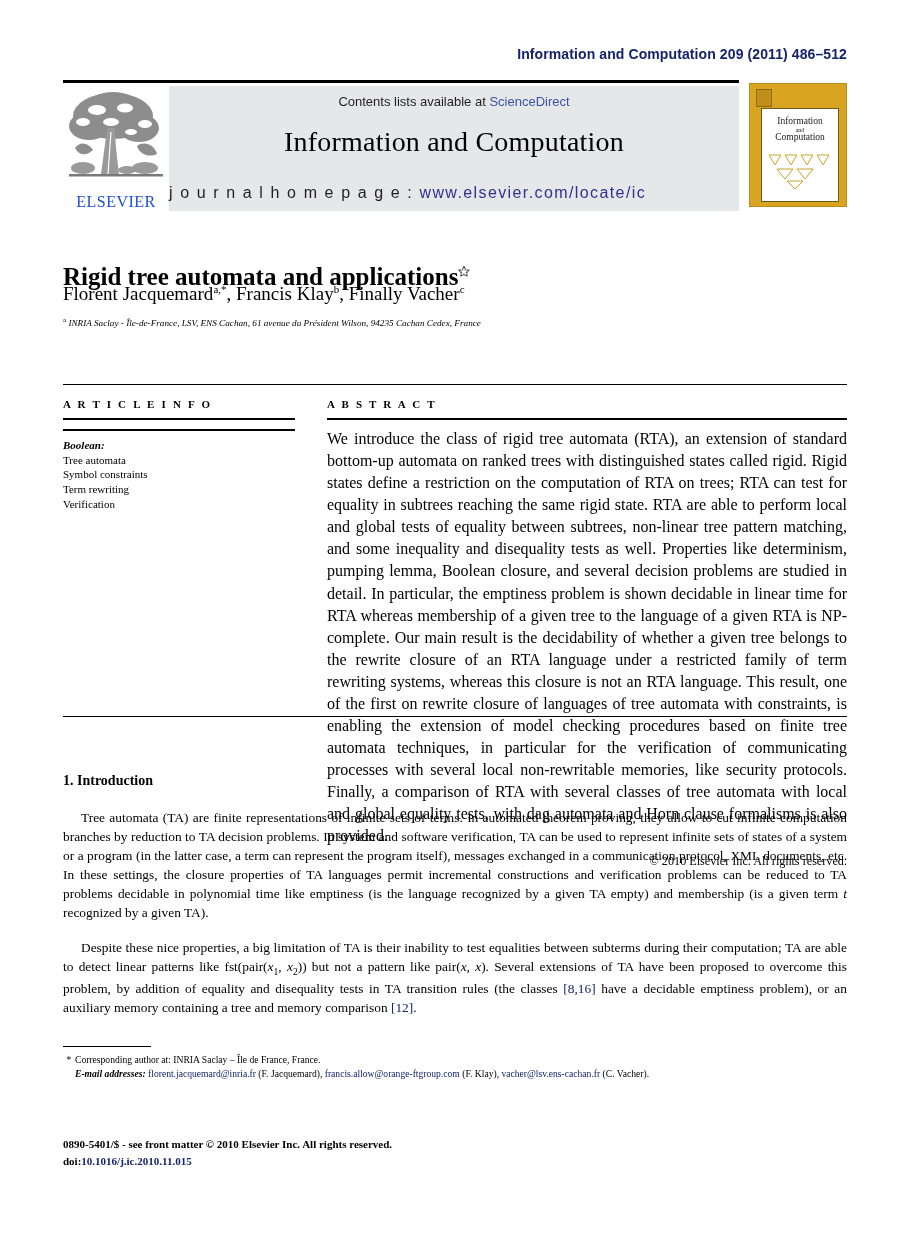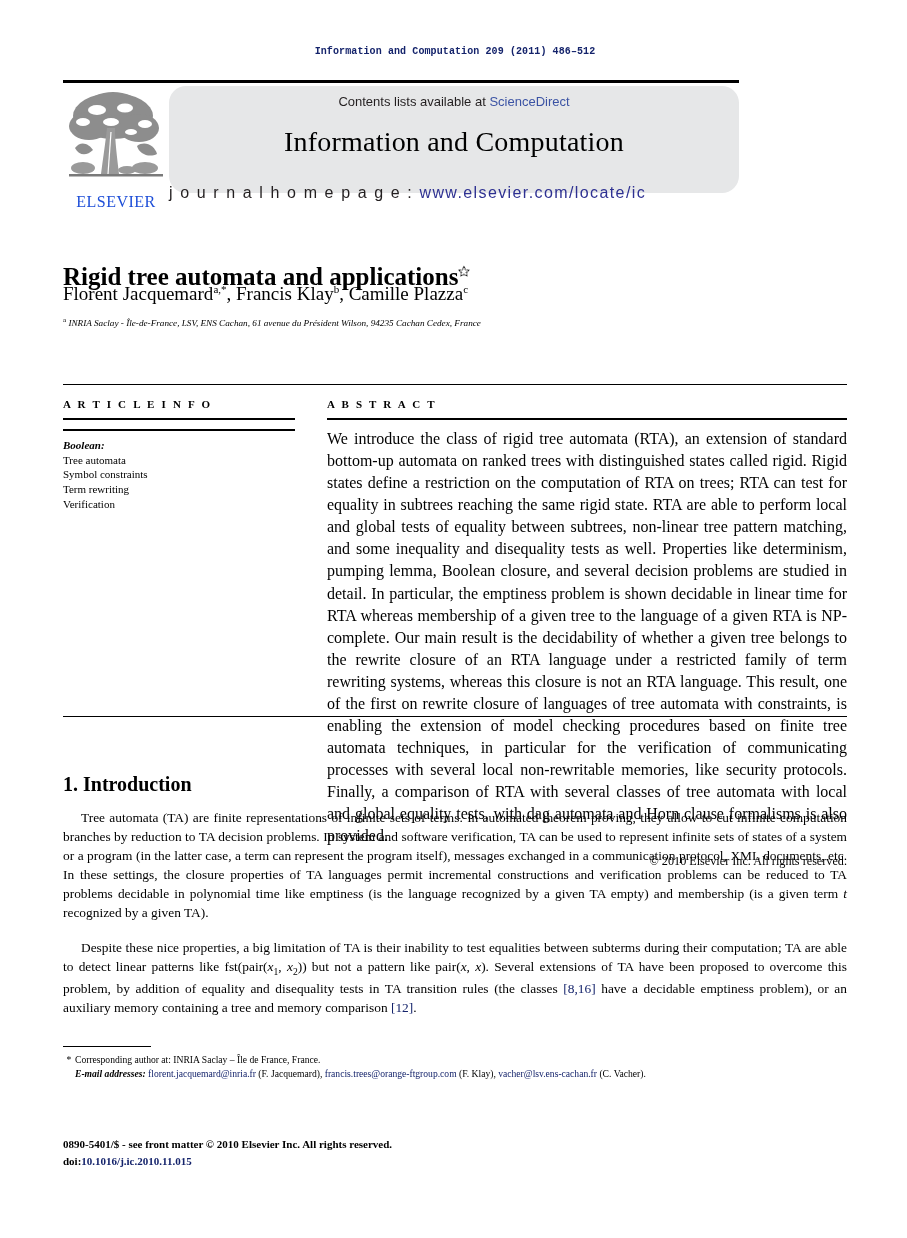--- a/index.html
+++ b/index.html
@@ -20,24 +20,24 @@
     left: 0; top: 0;
     width: 907px;
     height: 1238px;
   }
 
   
   .running-head {
     position: absolute;
     left: 63px; top: 46px;
     width: 784px;
-    text-align: center;
-    font-family: Liberation Mono, monospace;
+    text-align: right;
+    font-family: Liberation Sans, sans-serif;
     font-weight: bold;
-    font-size: 10px;
+    font-size: 14px;
     color: #14236b;
     letter-spacing: 0.1px;
   }
 
   
   .masthead {
     position: absolute;
     left: 63px; top: 80px;
     width: 676px;
     height: 128px;
@@ -66,23 +66,22 @@
     font-family: "Liberation Serif", serif;
     font-size: 16px;
     letter-spacing: 0.5px;
     color: #1d4ed8;
     line-height: 1;
   }
   .grey-panel {
     position: absolute;
     left: 106px; top: 0;
     width: 570px;
-    height: 107px;
+    height: 125px;
     background: #e6e7e8;
-    border-radius: 17px;
   }
   .contents-line {
     position: absolute;
     left: 0; top: 8px;
     width: 570px;
     text-align: center;
     font-family: "Liberation Sans", sans-serif;
     font-size: 13px;
     color: #231f20;
   }
@@ -266,21 +265,21 @@
     font-size: 12.2px;
     color: #000;
   }
 
   
   .section-head {
     position: absolute;
     left: 63px; top: 773px;
     font-family: "Liberation Serif", serif;
     font-weight: bold;
-    font-size: 20px;
+    font-size: 14px;
     color: #000;
   }
   .body-text {
     position: absolute;
     left: 63px; top: 808px;
     width: 784px;
     font-family: "Liberation Serif", serif;
     font-size: 13.4px;
     line-height: 1.42;
     text-align: justify;
@@ -369,24 +368,45 @@
 
       <div class="grey-panel">
         <div class="contents-line"><span>Contents lists available at </span><span class="sd">ScienceDirect</span></div>
         <div class="journal-name">Information and Computation</div>
         <div class="homepage-line"><span>j o u r n a l   h o m e p a g e :</span> <span class="url">www.elsevier.com/locate/ic</span></div>
       </div>
 
     </div>
   </div>
 
+  <div class="cover-thumb">
+    <div class="cover-mini-logo"></div>
+    <div class="cover-white">
+      <div class="cover-title">
+        <span>Information</span>
+        <span class="and">and</span>
+        <span>Computation</span>
+      </div>
+      <svg width="74" height="40" viewBox="0 0 74 40" style="position:absolute;left:1px;top:42px">
+        <g stroke="#c9a227" fill="none" stroke-width="1">
+          <path d="M6 4 L12 14 L18 4 M6 4 L18 4"></path>
+          <path d="M22 4 L28 14 L34 4 M22 4 L34 4"></path>
+          <path d="M38 4 L44 14 L50 4 M38 4 L50 4"></path>
+          <path d="M54 4 L60 14 L66 4 M54 4 L66 4"></path>
+          <path d="M14 18 L22 28 L30 18 M14 18 L30 18"></path>
+          <path d="M34 18 L42 28 L50 18 M34 18 L50 18"></path>
+          <path d="M24 30 L32 38 L40 30 M24 30 L40 30"></path>
+        </g>
+      </svg>
+    </div>
+  </div>
 
   <h1 class="article-title"><span>Rigid tree automata and applications</span><sup>✩</sup></h1>
 
-  <div class="authors"><span>Florent Jacquemard</span><sup>a,*</sup>, <span>Francis Klay</span><sup>b</sup>, <span>Camille Plazza</span><sup>c</sup></div>
+  <div class="authors"><span>Florent Jacquemard</span><sup>a,*</sup>, <span>Francis Klay</span><sup>b</sup>, <span>Finally Vacher</span><sup>c</sup></div>
 
   <div class="affiliations">
     <div><sup>a</sup> <span>INRIA Saclay - Île-de-France, LSV, ENS Cachan, 61 avenue du Président Wilson, 94235 Cachan Cedex, France</span></div>
   </div>
 
   <div class="rule-main"></div>
   <div class="rule-bottom"></div>
 
   <div class="info-col">
     <div class="col-heading">A R T I C L E   I N F O</div>
@@ -413,21 +433,21 @@
   <div class="section-head"><span>1.</span> <span>Introduction</span></div>
 
   <div class="body-text">
     <p><span>Tree automata (TA) are finite representations of infinite sets of terms. In automated theorem proving, they allow to cut infinite computation branches by reduction to TA decision problems. In system and software verification, TA can be used to represent infinite sets of states of a system or a program (in the latter case, a term can represent the program itself), messages exchanged in a communication protocol, XML documents, etc. In these settings, the closure properties of TA languages permit incremental constructions and verification problems can be reduced to TA problems decidable in polynomial time like emptiness (is the language recognized by a given TA empty) and membership (is a given term </span><var>t</var><span> recognized by a given TA).</span></p>
     <p><span>Despite these nice properties, a big limitation of TA is their inability to test equalities between subterms during their computation; TA are able to detect linear patterns like fst(pair(</span><var>x</var><sub>1</sub><span>, </span><var>x</var><sub>2</sub><span>)) but not a pattern like pair(</span><var>x</var><span>, </span><var>x</var><span>). Several extensions of TA have been proposed to overcome this problem, by addition of equality and disequality tests in TA transition rules (the classes </span><span class="ref">[8,16]</span><span> have a decidable emptiness problem), or an auxiliary memory containing a tree and memory comparison </span><span class="ref">[12]</span><span>.</span></p>
   </div>
 
   <div class="foot-rule"></div>
   <div class="footnotes">
     <p><span class="fn-star cor">*</span><span>Corresponding author at: INRIA Saclay – Île de France, France.</span></p>
-    <p class="fn-indent"><span class="em-lbl">E-mail addresses:</span> <span class="mail">florent.jacquemard@inria.fr</span><span> (F. Jacquemard), </span><span class="mail">francis.trees@orange-ftgroup.com</span><span> (F. Klay), </span><span class="mail">vacher@lsv.ens-cachan.fr</span><span> (C. Vacher).</span></p>
+    <p class="fn-indent"><span class="em-lbl">E-mail addresses:</span> <span class="mail">florent.jacquemard@inria.fr</span><span> (F. Jacquemard), </span><span class="mail">francis.allow@orange-ftgroup.com</span><span> (F. Klay), </span><span class="mail">vacher@lsv.ens-cachan.fr</span><span> (C. Vacher).</span></p>
   </div>
 
   <div class="issn-block">
     <div>0890-5401/$ - see front matter © 2010 Elsevier Inc. All rights reserved.</div>
     <div><span>doi:</span><span class="doi-val">10.1016/j.ic.2010.11.015</span></div>
   </div>
 
 </div>
 
 </body></html>

